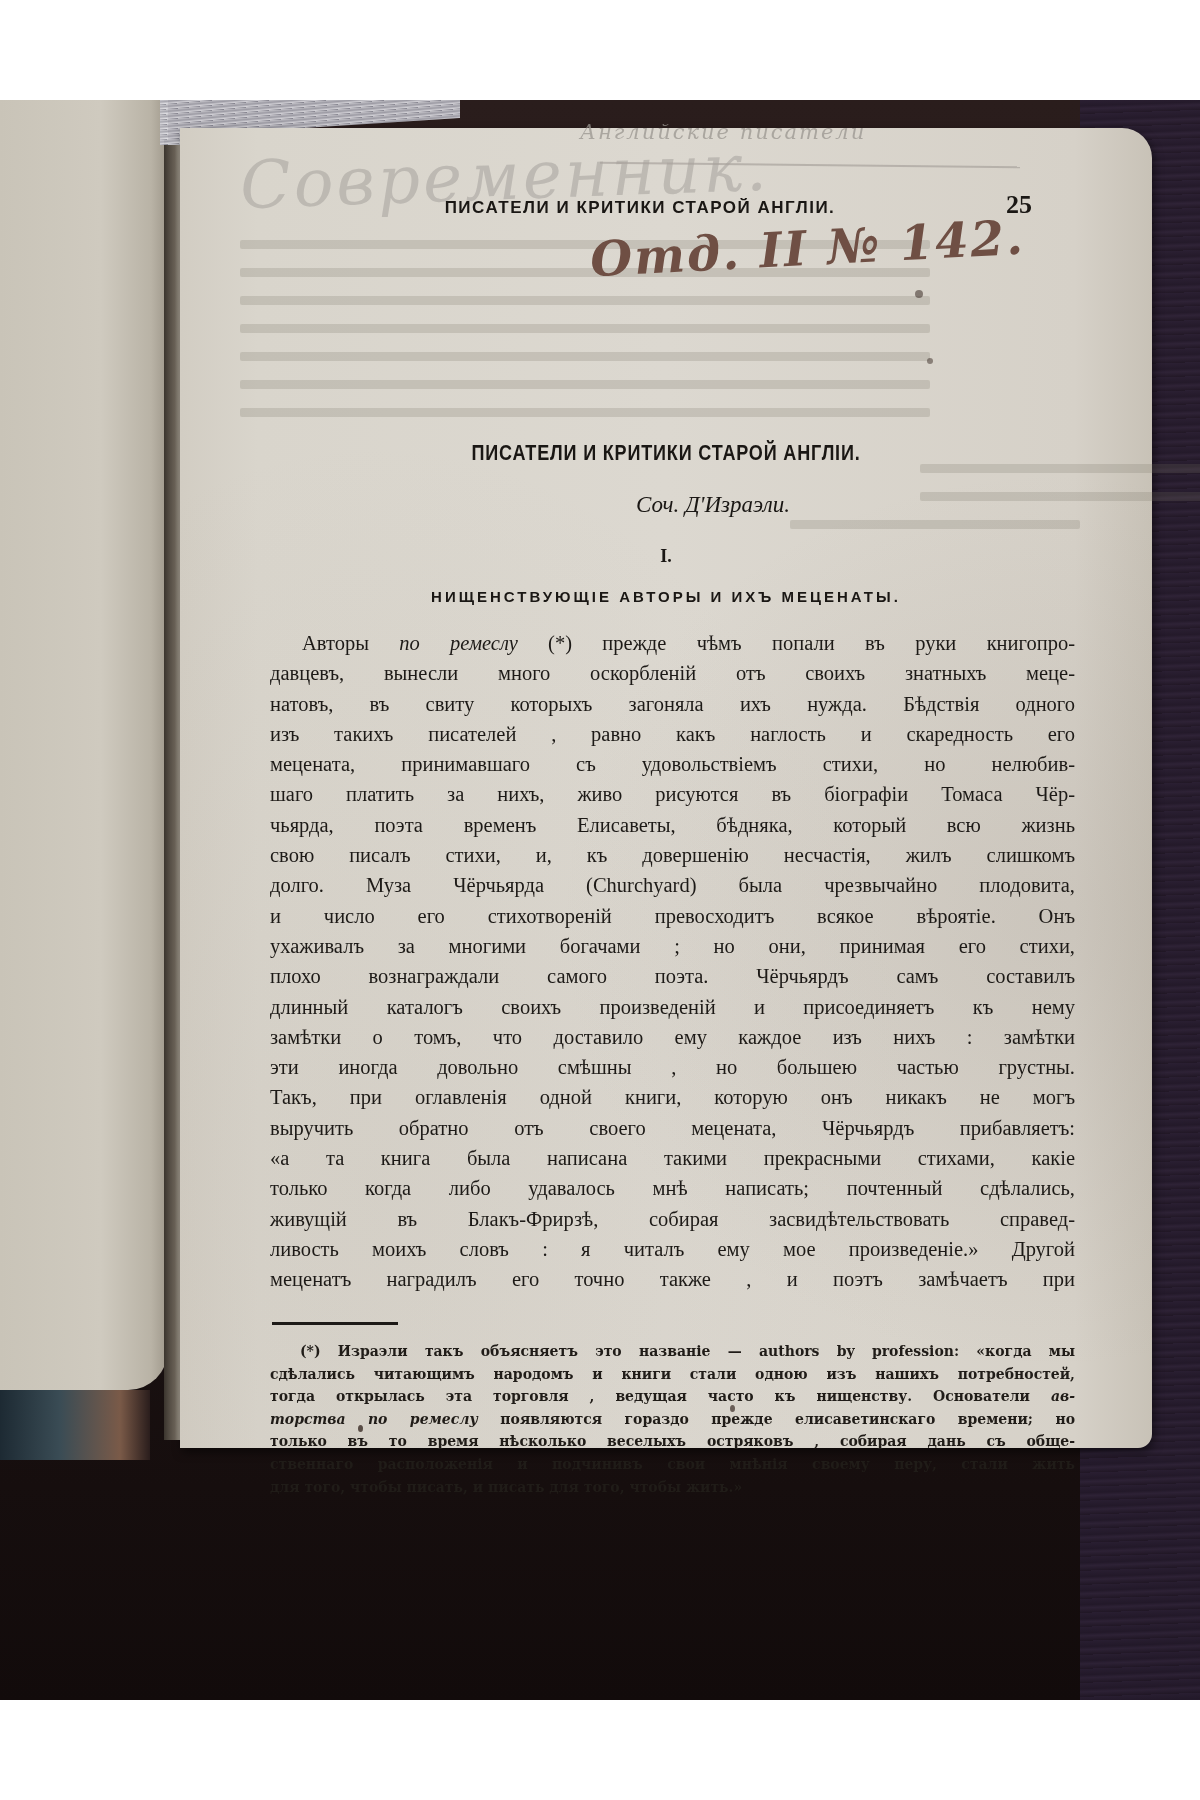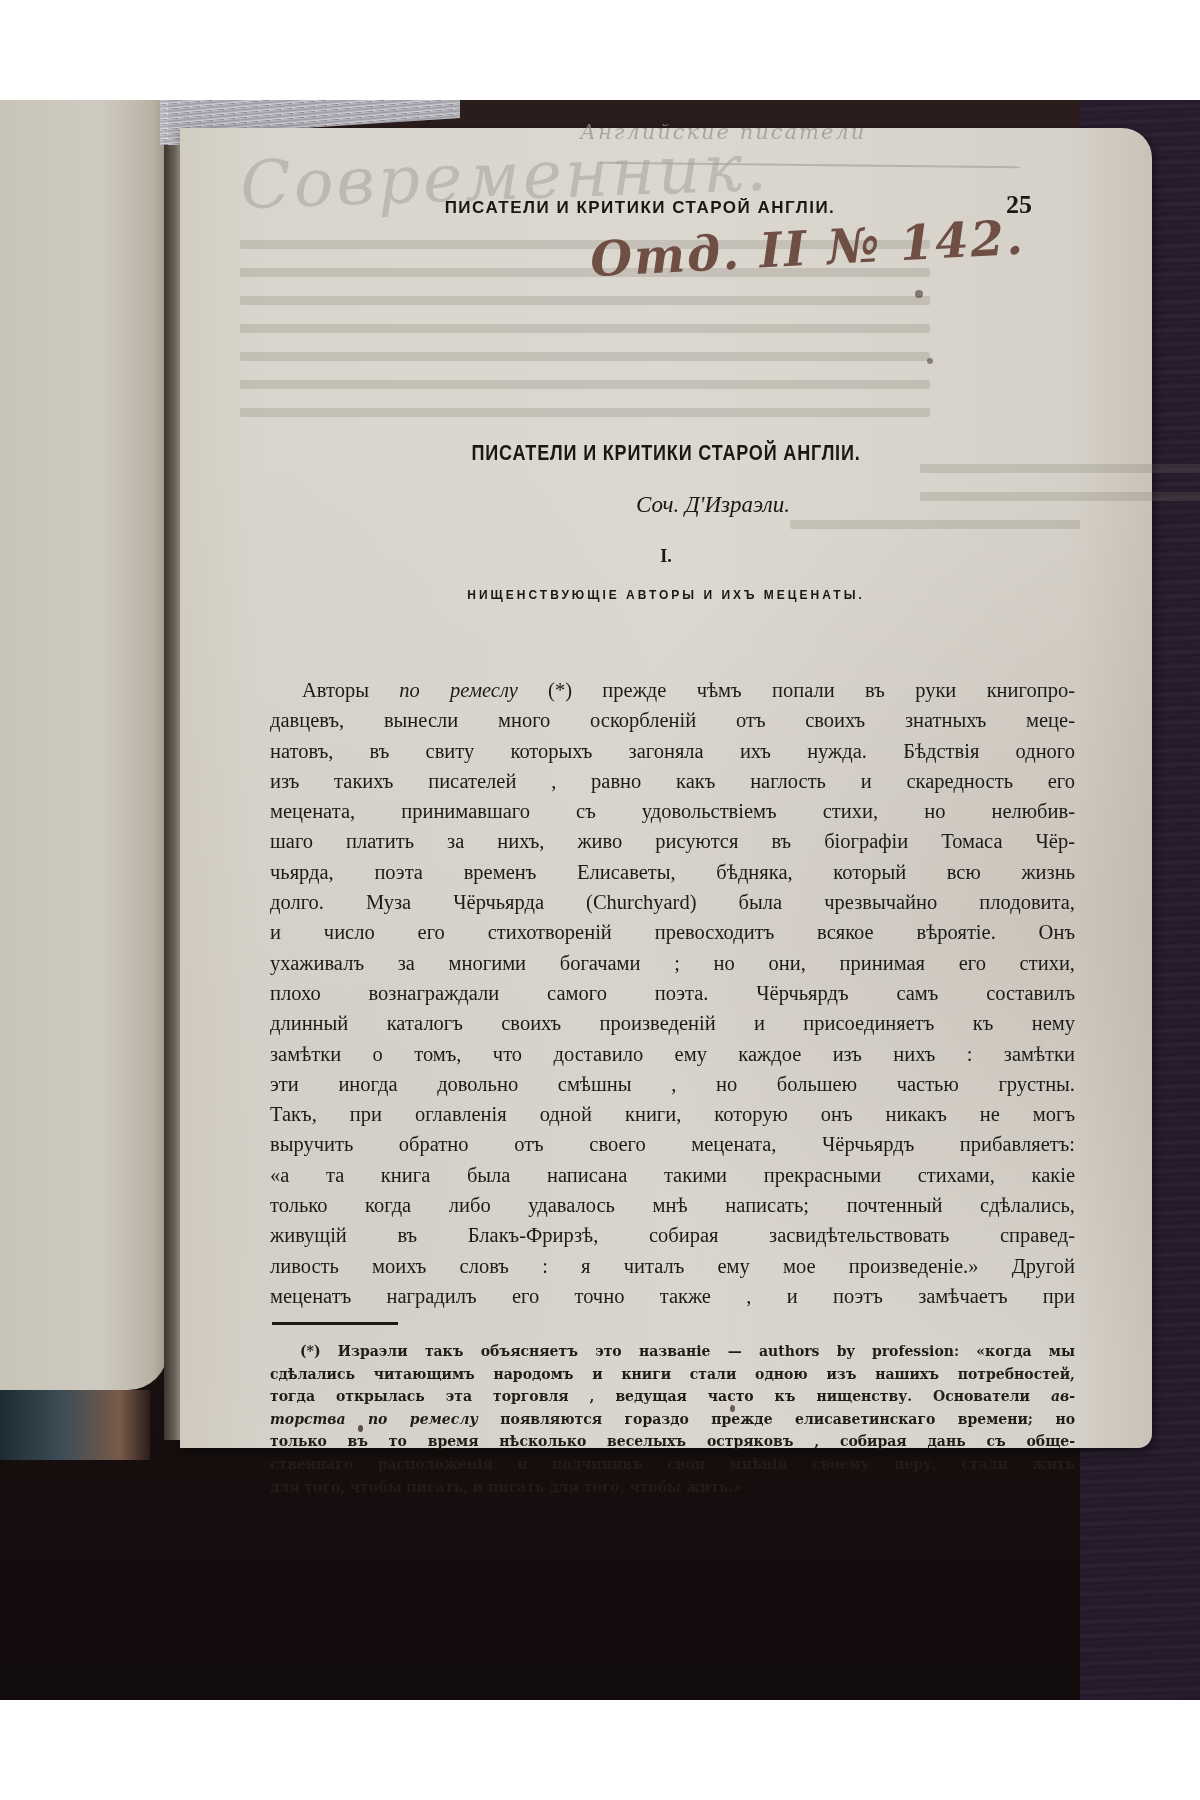--- a/index.html
+++ b/index.html
@@ -90,28 +90,27 @@
   .byline {
     position: absolute; left: 0; width: 1066px; top: 364px; text-align: center;
     font-family: "Liberation Serif", serif; font-style: italic; font-size: 23px; color: #1a1714;
   }
   .section-num {
     position: absolute; left: 0; width: 972px; top: 418px; text-align: center;
     font-family: "Liberation Serif", serif; font-weight: bold; font-size: 18px; color: #1a1714;
   }
   .section-title {
     position: absolute; left: 0; width: 972px; top: 460px; text-align: center;
-    font-family: "Liberation Sans", sans-serif; font-weight: bold; font-size: 12px;
+    font-family: "Liberation Sans", sans-serif; font-weight: bold; font-size: 15px;
     letter-spacing: 3px; color: #1a1714;
   }
   .body-text {
     position: absolute; left: 90px; top: 500px; width: 805px;
     font-family: "Liberation Serif", serif; font-size: 20.5px; line-height: 30.3px;
     color: #1d1a17;
-    margin-top: 47px;
   }
   .body-line { display: block; text-align: justify; text-align-last: justify; white-space: nowrap; }
   .body-line.indent { padding-left: 32px; }
   .body-line em { font-style: italic; }
   .rule {
     position: absolute; left: 92px; top: 1194px; width: 126px; height: 3px; background: #1d1a17;
   }
   .footnote {
     position: absolute; left: 90px; top: 1212px; width: 805px;
     font-family: "DejaVu Serif", serif; font-weight: bold; font-size: 14px; line-height: 22.6px;
@@ -161,20 +160,21 @@
     <div class="section-title">НИЩЕНСТВУЮЩІЕ АВТОРЫ И ИХЪ МЕЦЕНАТЫ.</div>
 
     <div class="body-text">
       <span class="body-line indent"><span>Авторы </span><em>по ремеслу</em><span> (*) прежде чѣмъ попали въ руки книгопро-</span></span>
       <span class="body-line">давцевъ, вынесли много оскорбленій отъ своихъ знатныхъ меце-</span>
       <span class="body-line">натовъ, въ свиту которыхъ загоняла ихъ нужда. Бѣдствія одного</span>
       <span class="body-line">изъ такихъ писателей , равно какъ наглость и скаредность его</span>
       <span class="body-line">мецената, принимавшаго съ удовольствіемъ стихи, но нелюбив-</span>
       <span class="body-line">шаго платить за нихъ, живо рисуются въ біографіи Томаса Чёр-</span>
       <span class="body-line">чьярда, поэта временъ Елисаветы, бѣдняка, который всю жизнь</span>
+      <span class="body-line">свою писалъ стихи, и, къ довершенію несчастія, жилъ слишкомъ</span>
       <span class="body-line">долго. Муза Чёрчьярда (Churchyard) была чрезвычайно плодовита,</span>
       <span class="body-line">и число его стихотвореній превосходитъ всякое вѣроятіе. Онъ</span>
       <span class="body-line">ухаживалъ за многими богачами ; но они, принимая его стихи,</span>
       <span class="body-line">плохо вознаграждали самого поэта. Чёрчьярдъ самъ составилъ</span>
       <span class="body-line">длинный каталогъ своихъ произведеній и присоединяетъ къ нему</span>
       <span class="body-line">замѣтки о томъ, что доставило ему каждое изъ нихъ : замѣтки</span>
       <span class="body-line">эти иногда довольно смѣшны , но большею частью грустны.</span>
       <span class="body-line">Такъ, при оглавленія одной книги, которую онъ никакъ не могъ</span>
       <span class="body-line">выручить обратно отъ своего мецената, Чёрчьярдъ прибавляетъ:</span>
       <span class="body-line">«а та книга была написана такими прекрасными стихами, какіе</span>

